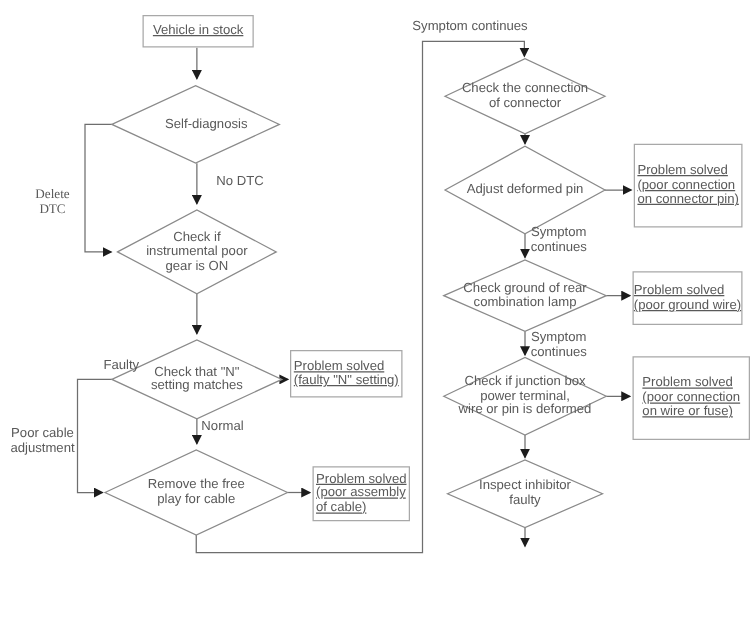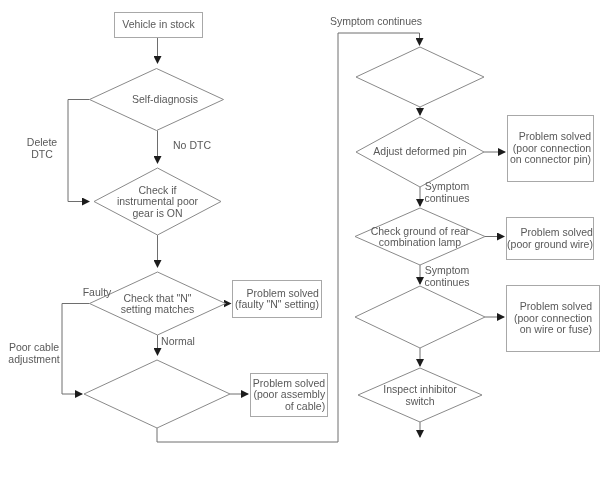--- a/index.html
+++ b/index.html
@@ -32,26 +32,27 @@
     width: max-content;
     pointer-events: none;
   }
   .rect-node {
     position: absolute;
     border: 1px solid #a8a8a8;
     background: #ffffff;
     display: flex;
     align-items: center;
     justify-content: center;
-    text-align: right;
+    text-align: left;
     white-space: pre-line;
     font-size: 10.5px;
     line-height: 11.5px;
     color: #595959;
     box-sizing: border-box;
+    text-decoration: underline;
   }
   polyline, line {
     fill: none;
     stroke: #6e6e6e;
     stroke-width: 1;
   }
   polygon.diamond {
     fill: #ffffff;
     stroke: #8a8a8a;
     stroke-width: 1;
@@ -116,27 +117,34 @@
   <div class="rect-node" style="left:506px; top:285px; width:94px; height:67px;">Problem solved
 (poor connection
 on wire or fuse)</div>
 
   <div class="node-text" style="left:165px; top:99.5px;">Self-diagnosis</div>
   <div class="node-text" style="left:157.5px; top:201.5px;">Check if
 instrumental poor
 gear is ON</div>
   <div class="node-text" style="left:157.5px; top:303.5px;">Check that "N"
 setting matches</div>
+  <div class="node-text" style="left:157px; top:394px;">Remove the free
+play for cable</div>
+  <div class="node-text" style="left:420px; top:77px;">Check the connection
+of connector</div>
   <div class="node-text" style="left:420px; top:152px;">Adjust deformed pin</div>
   <div class="node-text" style="left:420px; top:236.5px;">Check ground of rear
 combination lamp</div>
+  <div class="node-text" style="left:420px; top:317px;">Check if junction box
+power terminal,
+wire or pin is deformed</div>
   <div class="node-text" style="left:420px; top:395px;">Inspect inhibitor
-switch</div>
+faulty</div>
 
-  <div class="edge-label" style="left:42px; top:148px;">Delete
+  <div class="edge-label" style="left:42px; top:162px;font-family:Liberation Serif, serif;">Delete
 DTC</div>
   <div class="edge-label" style="left:192px; top:146px;">No DTC</div>
   <div class="edge-label" style="left:97px; top:292.5px;">Faulty</div>
   <div class="edge-label" style="left:178px; top:341.5px;text-align:right;">Normal</div>
   <div class="edge-label" style="left:34px; top:353px;">Poor cable
 adjustment</div>
   <div class="edge-label" style="left:376px; top:22px;">Symptom continues</div>
   <div class="edge-label" style="left:447px; top:192px;">Symptom
 continues</div>
   <div class="edge-label" style="left:447px; top:276px;">Symptom

